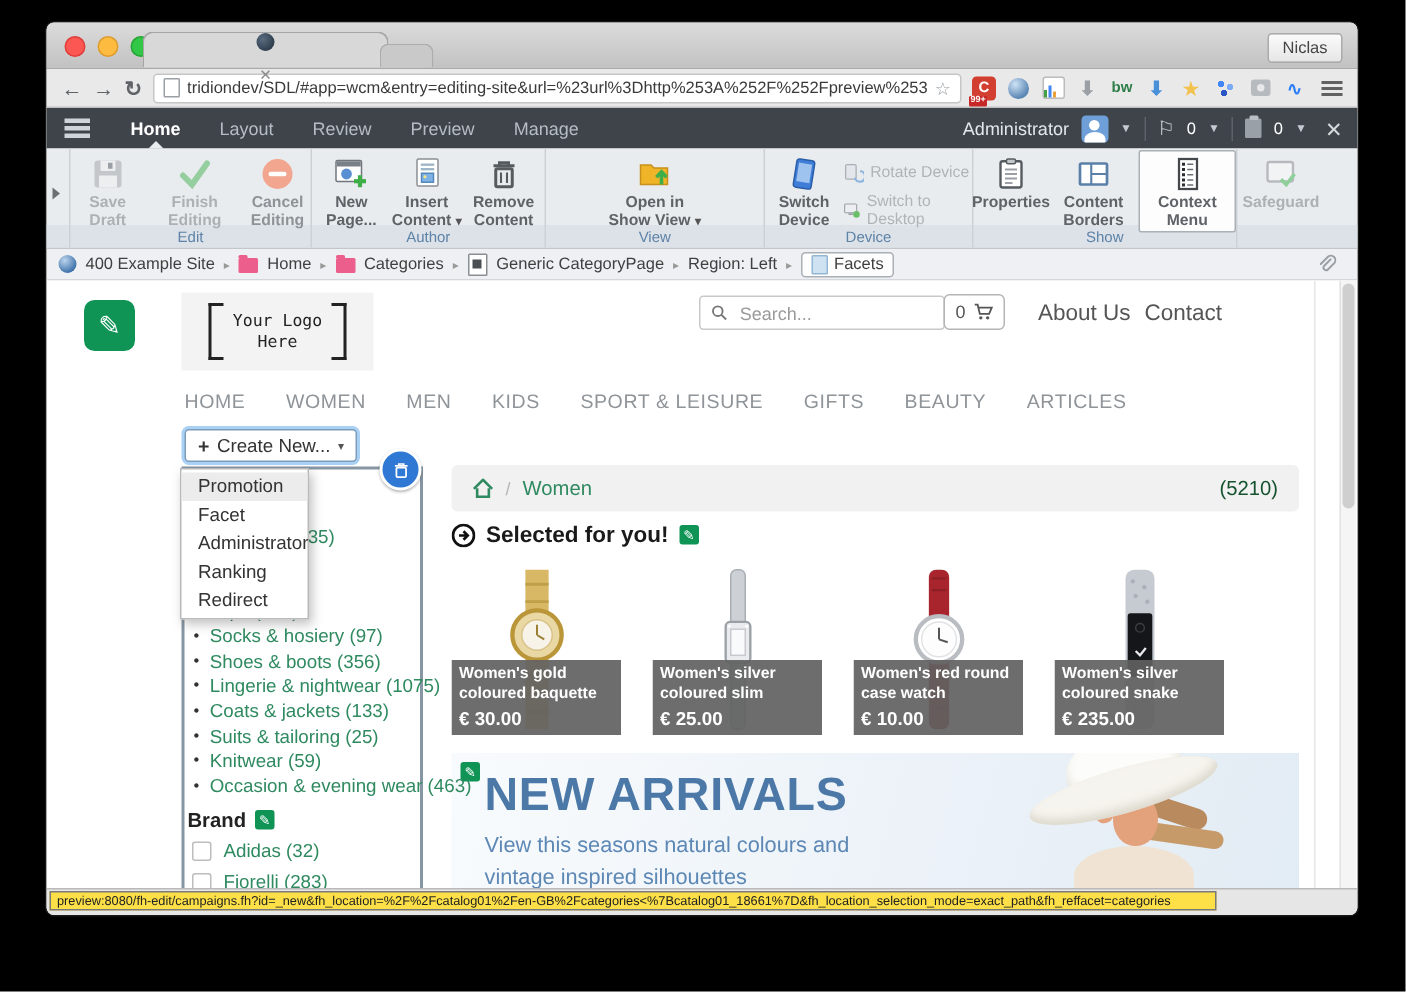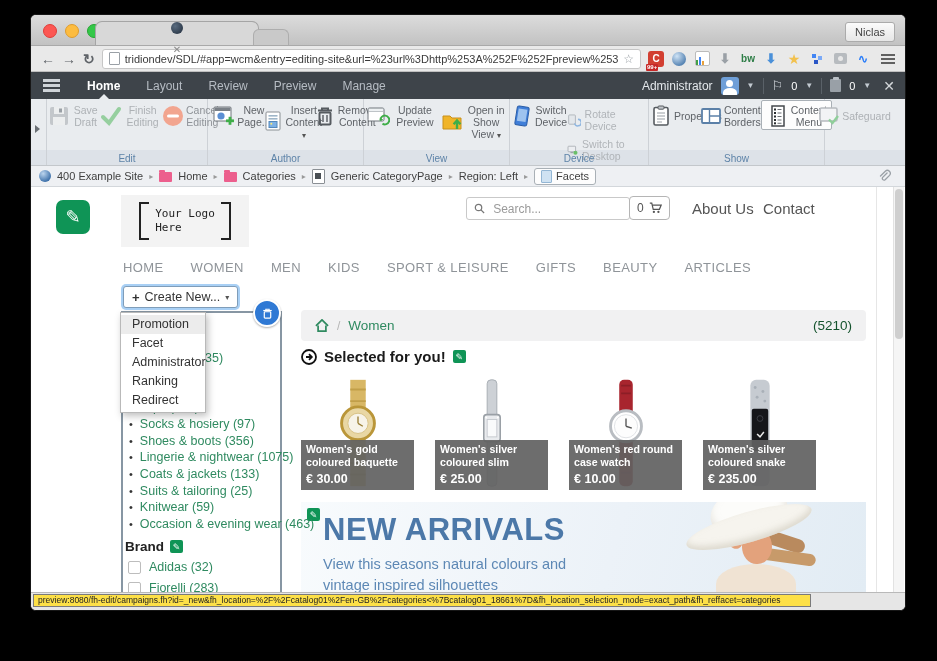--- a/index.html
+++ b/index.html
@@ -70,21 +70,21 @@
   .clip{width:11px;height:13px;background:#99a0a7;border-radius:1px;position:relative;}
   .clip::before{content:"";position:absolute;left:2.5px;top:-2px;width:6px;height:3px;background:#b9bfc5;border-radius:1px;}
   .xclose{font-size:14px;color:#d4d8db;margin-left:4px;}
   
   .ribbon{height:66px;background:#e9ecef;border-bottom:1px solid #c3c7cb;display:flex;flex:none;position:relative;}
   .ribbon::after{content:"";position:absolute;left:0;right:0;bottom:0;height:15px;background:#dde2e8;z-index:0;}
   .lstrip{width:15px;border-right:1px solid #cdd1d6;position:relative;z-index:1;}
   .lstrip::after{content:"";position:absolute;left:4px;top:26px;border-top:4px solid transparent;border-bottom:4px solid transparent;border-left:5px solid #6a6f74;}
   .rgroup{position:relative;border-right:1px solid #cdd1d6;display:flex;align-items:flex-start;justify-content:space-evenly;padding-top:4px;z-index:1;}
   .glabel{position:absolute;left:0;right:0;bottom:1px;text-align:center;font-size:10px;color:#5d83a8;z-index:2;}
-  .rbtn{display:flex;flex-direction:row;align-items:center;text-align:center;gap:1px;padding-top:1px;}
+  .rbtn{display:flex;flex-direction:column;align-items:center;text-align:center;gap:1px;padding-top:1px;font-weight:bold;}
   .rbtn svg{flex:none;}
   .rbl{font-size:10.5px;color:#5f6368;line-height:1.15;}
   .rbtn.dis .rbl{color:#adb1b5;}
   .rbtn.activebtn{background:#fdfdfd;border:1px solid #a9b0b6;border-radius:2px;padding:3px 4px 1px;margin-top:-3px;}
   .stack{display:flex;flex-direction:column;gap:6px;padding-top:5px;}
   .smallbtn{display:flex;align-items:center;gap:4px;}
   .smallbtn .rbl{font-size:10.5px;color:#b0b4b8;}
   
   .crumbbar{height:20px;background:#eef0f3;border-bottom:1px solid #d3d7db;display:flex;align-items:center;padding:0 8px;gap:6px;font-size:11px;color:#3f3f3f;flex:none;position:relative;}
   .chev{font-size:8px;color:#999;}
@@ -96,21 +96,21 @@
   .facetchip{display:flex;align-items:center;gap:4px;border:1px solid #a9b0b6;background:#fdfdfd;border-radius:3px;padding:1px 6px;}
   .page-b{width:9px;height:11px;background:#cfe2f2;border:1px solid #93b6d4;border-radius:1px;flex:none;}
   .clipico{position:absolute;right:14px;top:3px;}
   
   .content{flex:1;background:#fff;position:relative;overflow:hidden;}
   .pencilbtn{position:absolute;left:25px;top:13px;width:34px;height:34px;background:#0f9456;border-radius:7px;display:flex;align-items:center;justify-content:center;color:#fff;font-size:18px;}
   .logobox{position:absolute;left:90px;top:8px;width:128px;height:52px;background:#f3f3f3;display:flex;align-items:center;justify-content:center;gap:6px;}
   .brk{width:8px;height:34px;border:2px solid #222;flex:none;}
   .brk.l{border-right:none;}
   .brk.r{border-left:none;}
-  .logotxt{font-family:"DejaVu Sans Mono",monospace;font-size:11px;color:#222;text-align:left;line-height:1.3;}
+  .logotxt{font-family:"DejaVu Sans Mono",monospace;font-size:11px;color:#222;text-align:center;line-height:1.3;}
   .search{position:absolute;left:435px;top:10px;width:148px;height:21px;border:1px solid #c9c9c9;border-radius:3px;display:flex;align-items:center;padding:0 7px;gap:6px;background:#fff;}
   .search input{border:none;outline:none;font-size:12px;color:#444;width:100%;font-family:"Liberation Sans",sans-serif;background:transparent;}
   .search input::placeholder{color:#9a9a9a;}
   .cartbtn{position:absolute;left:598px;top:9px;height:22px;padding:0 7px;border:1px solid #b5b5b5;border-radius:4px;display:flex;align-items:center;gap:5px;font-size:12px;color:#555;background:#fff;}
   .toplink{position:absolute;top:13px;font-size:15px;color:#555;}
   .mainnav{position:absolute;left:92px;top:73px;display:flex;gap:27px;font-size:13px;color:#8f9499;letter-spacing:.4px;}
   .createbtn{position:absolute;left:92px;top:99px;height:20px;padding:0 8px;background:#fff;border:1px solid #7f9db9;border-radius:3px;box-shadow:0 0 0 2px #a9d0f5;display:flex;align-items:center;gap:5px;font-size:12.5px;color:#333;z-index:6;}
   .plus{font-weight:bold;font-size:13px;}
   .caret-d{font-size:8px;color:#555;}
   .facetregion{position:absolute;left:90px;top:124px;width:157px;height:285px;border:2px solid #8796a3;z-index:1;}
@@ -303,29 +303,20 @@
             <path d="M9 6.5V4.5h6v2" stroke="#565b60" stroke-width="2" fill="none"></path>
             <rect x="6.5" y="8.5" width="11" height="12" rx="1" fill="none" stroke="#565b60" stroke-width="2"></rect>
             <path d="M10 11v7M14 11v7" stroke="#565b60" stroke-width="1.4"></path>
           </svg>
         <span class="rbl">Remove Content</span>
       </div>
       <div class="glabel">Author</div>
     </div>
 
     <div class="rgroup" style="width:145px;">
-      <div class="rbtn" style="width:72px;">
-        <svg width="24" height="24" viewBox="0 0 24 24">
-            <rect x="2" y="4" width="16" height="13" rx="1.5" fill="#fff" stroke="#70767c"></rect>
-            <rect x="2.5" y="4.5" width="15" height="3" fill="#eef1f3" stroke="#9aa0a6" stroke-width=".6"></rect>
-            <path d="M14.5 16.5a4.4 4.4 0 1 1 2 3.2" stroke="#3fae49" stroke-width="2" fill="none"></path>
-            <path d="M13.8 13.6l.5 3.4 3.1-1.3z" fill="#3fae49"></path>
-          </svg>
-        <span class="rbl">Update Preview</span>
-      </div>
       <div class="rbtn" style="width:66px;">
         <svg width="24" height="24" viewBox="0 0 24 24">
             <path d="M2 6h7l2 2h9v11H2z" fill="#f0b428" stroke="#c8901a"></path>
             <path d="M16 19v-8" stroke="#3fae49" stroke-width="2.4" fill="none"></path>
             <path d="M12.6 14.2 16 10.6l3.4 3.6" stroke="#3fae49" stroke-width="2.4" fill="none"></path>
           </svg>
         <span class="rbl"><span>Open in Show View</span> <span class="caret-d">▾</span></span>
       </div>
       <div class="glabel">View</div>
     </div>

